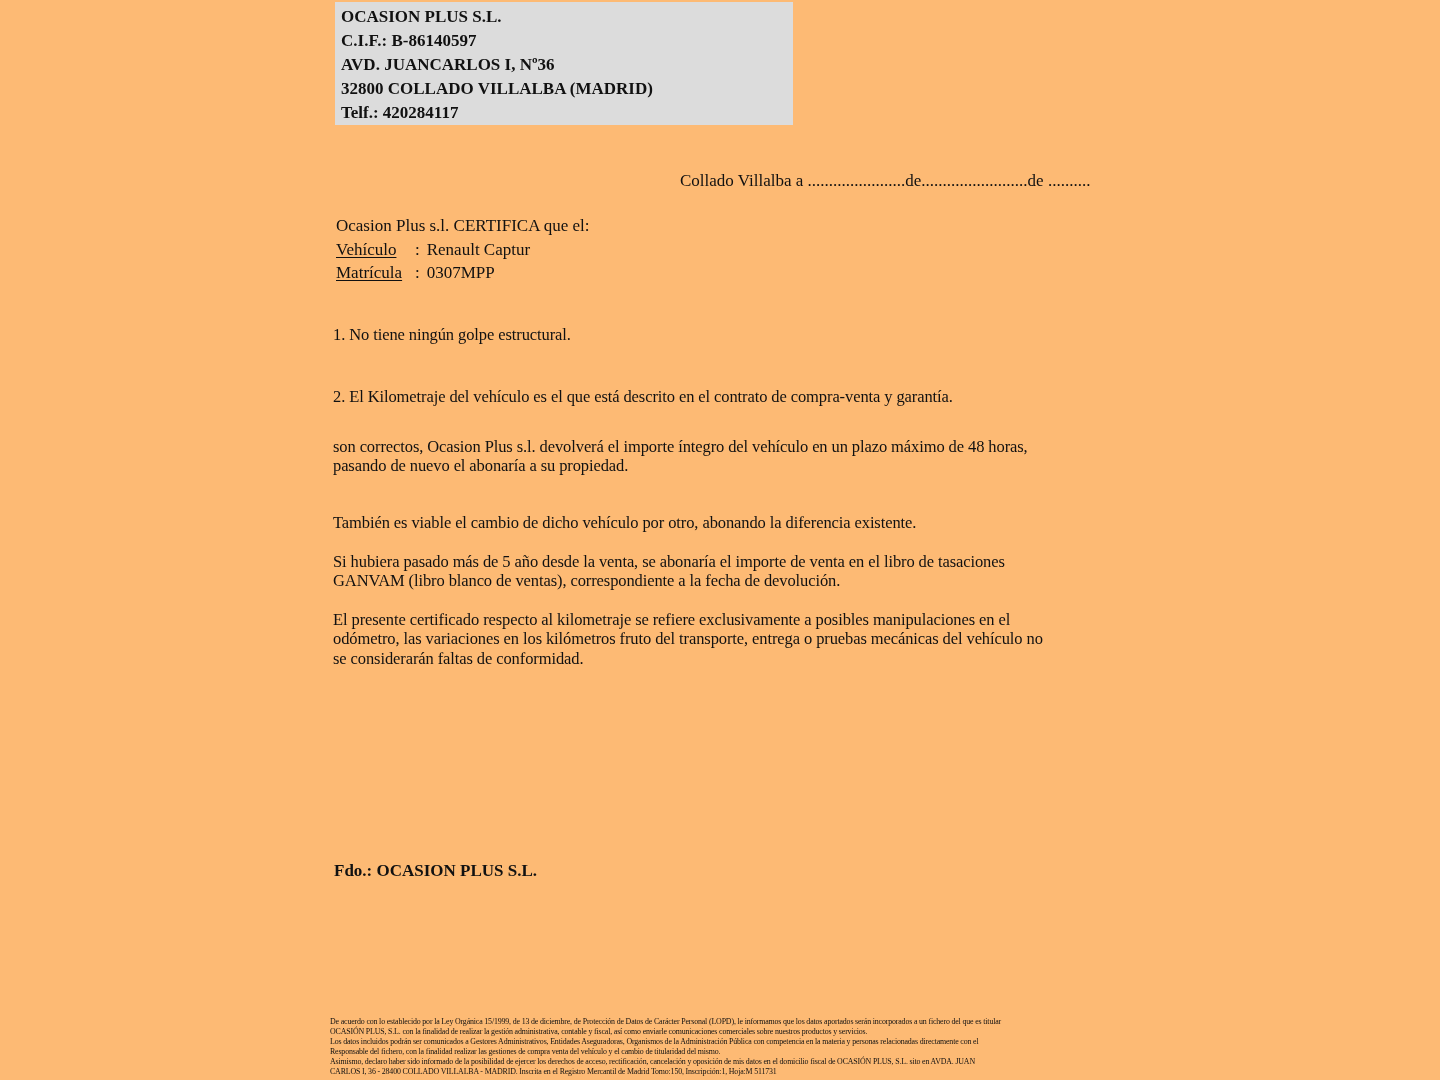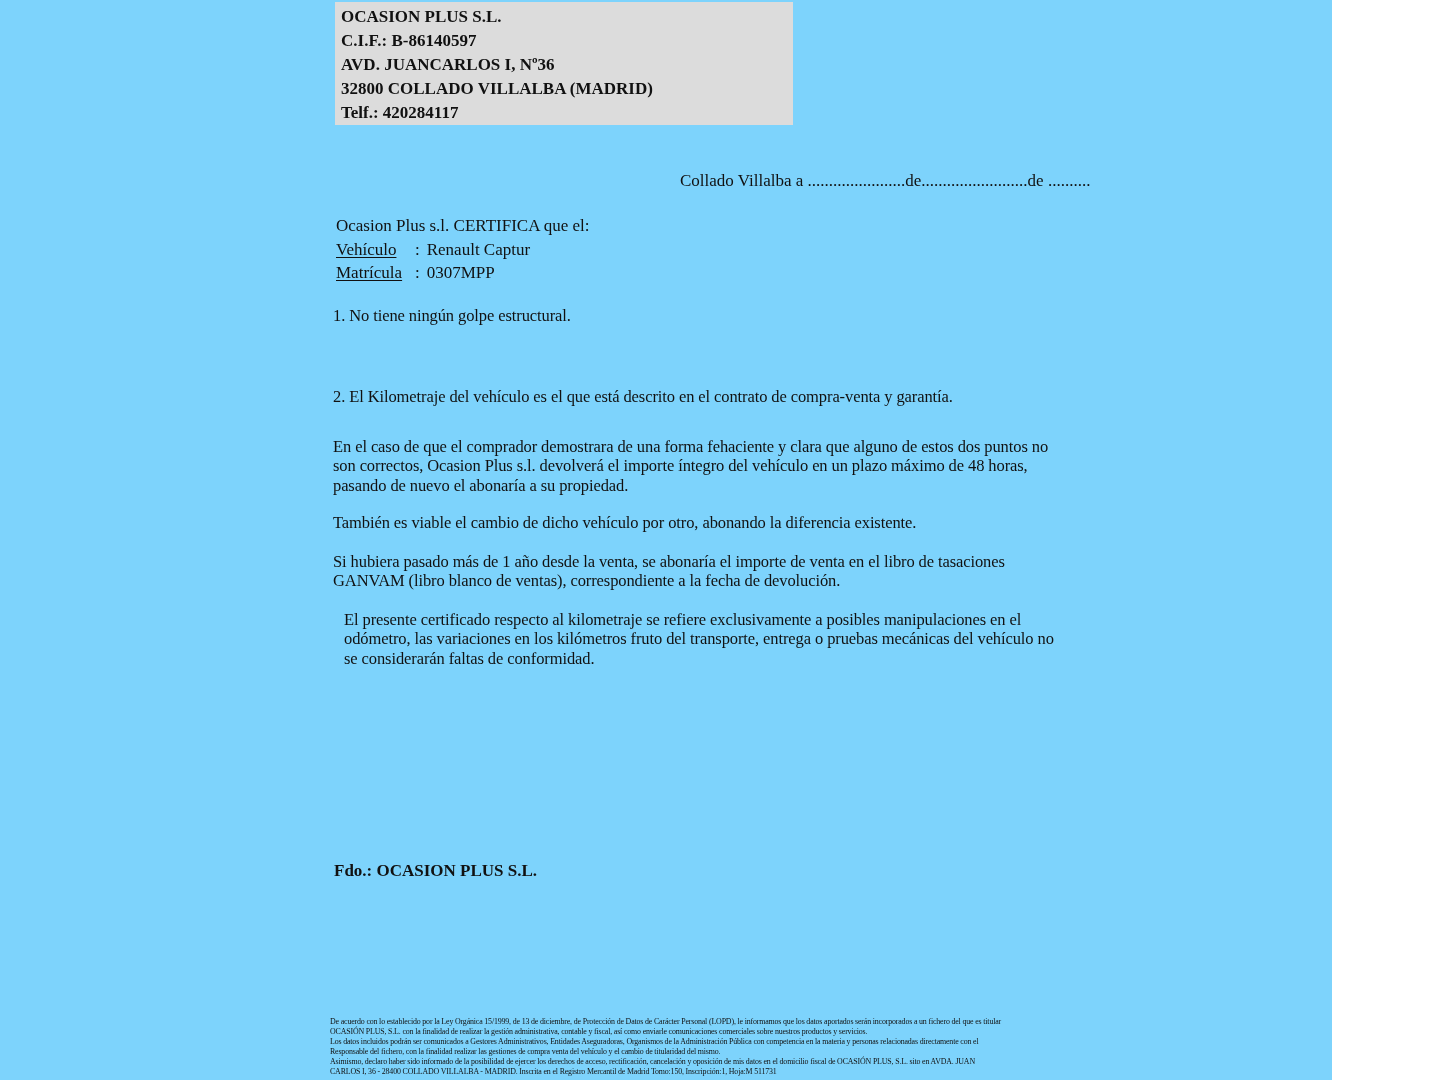--- a/index.html
+++ b/index.html
@@ -1,20 +1,20 @@
 <!DOCTYPE html>
 <html><head>
 <meta charset="utf-8">
 <style>
   html, body { margin: 0; padding: 0; background: #ffffff; }
   .page {
     position: relative;
-    width: 1332px;
+    width: 1440px;
     height: 1080px;
-    background: #7dd3fc;
+    background: #fdba74;
     font-family: "Liberation Serif", "DejaVu Serif", serif;
     color: #111111;
     overflow: hidden;
   }
   .header-box {
     position: absolute;
     left: 335px; top: 2px;
     width: 458px; height: 123px;
     background: #dcdcdc;
     box-sizing: border-box;
@@ -41,26 +41,26 @@
   .u { text-decoration: underline; text-underline-offset: 2px; }
   .sep { margin-right: 7px; }
   .pt, .para {
     position: absolute;
     left: 333px;
     font-size: 16.5px;
     line-height: 19.3px;
     letter-spacing: -0.1px;
   }
   .pt div, .para div { white-space: nowrap; }
-  #pt1 { top: 306px; }
+  #pt1 { top: 325px; }
   #pt2 { top: 363px; margin-top: 24px; }
   #para1 { top: 437px; }
   #para2 { top: 513px; }
   #para3 { top: 552px; }
-  #para4 { top: 610px; margin-left: 11px; }
+  #para4 { top: 610px; }
   .signature {
     position: absolute;
     left: 334px; top: 861px;
     font-size: 17px;
     white-space: nowrap;
     font-weight: bold;
   }
   .footer {
     position: absolute;
     left: 330px; top: 1017px;
@@ -96,31 +96,30 @@
   </div>
 
   <div class="pt" id="pt1">
     <div>1. No tiene ningún golpe estructural.</div>
   </div>
   <div class="pt" id="pt2">
     <div>2. El Kilometraje del vehículo es el que está descrito en el contrato de compra-venta y garantía.</div>
   </div>
 
   <div class="para" id="para1">
-    <div>En el caso de que el comprador demostrara de una forma fehaciente y clara que alguno de estos dos puntos no</div>
     <div>son correctos, Ocasion Plus s.l. devolverá el importe íntegro del vehículo en un plazo máximo de 48 horas,</div>
     <div>pasando de nuevo el abonaría a su propiedad.</div>
   </div>
 
   <div class="para" id="para2">
     <div>También es viable el cambio de dicho vehículo por otro, abonando la diferencia existente.</div>
   </div>
 
   <div class="para" id="para3">
-    <div>Si hubiera pasado más de 1 año desde la venta, se abonaría el importe de venta en el libro de tasaciones</div>
+    <div>Si hubiera pasado más de 5 año desde la venta, se abonaría el importe de venta en el libro de tasaciones</div>
     <div>GANVAM (libro blanco de ventas), correspondiente a la fecha de devolución.</div>
   </div>
 
   <div class="para" id="para4">
     <div>El presente certificado respecto al kilometraje se refiere exclusivamente a posibles manipulaciones en el</div>
     <div>odómetro, las variaciones en los kilómetros fruto del transporte, entrega o pruebas mecánicas del vehículo no</div>
     <div>se considerarán faltas de conformidad.</div>
   </div>
 
   <div class="signature">Fdo.: OCASION PLUS S.L.</div>

